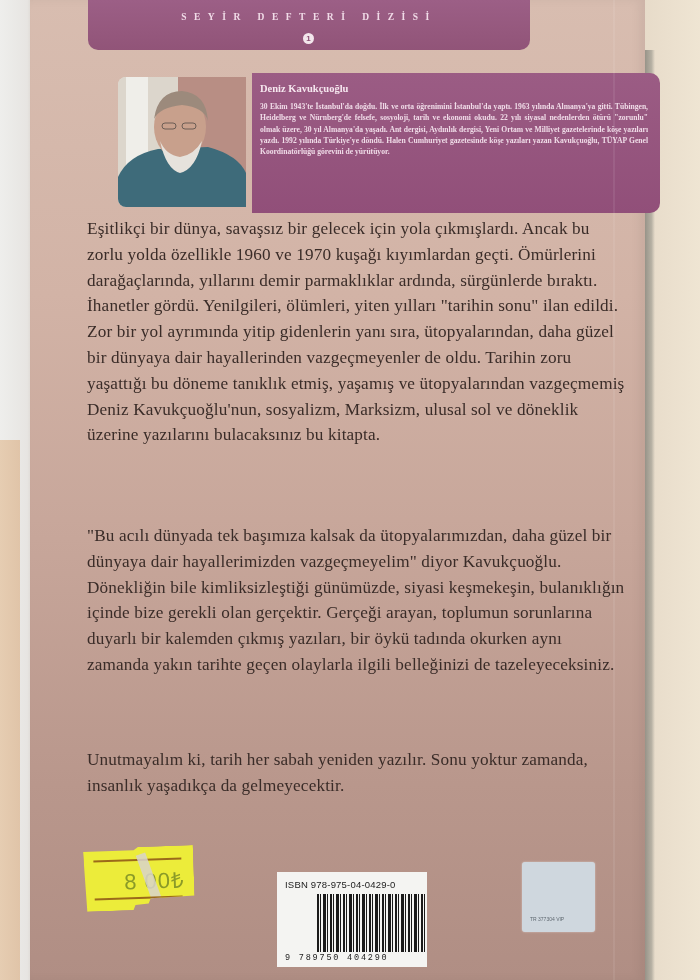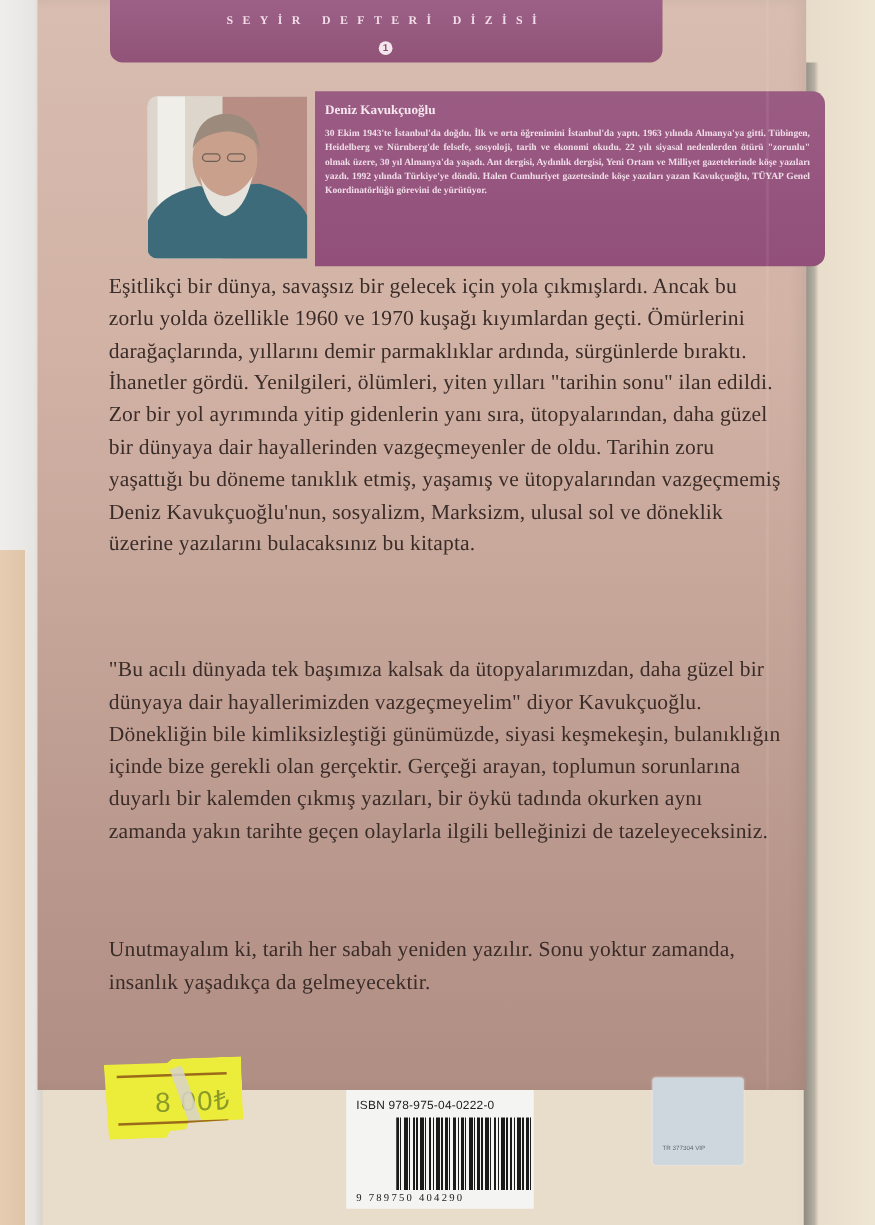--- a/index.html
+++ b/index.html
@@ -18,21 +18,21 @@
     }
     .bg-right {
       position: absolute; right: 0; top: 0; width: 62px; height: 980px;
       background: linear-gradient(to right, #e6dac8, #efe5d3);
     }
     .shadow-right {
       position: absolute; left: 643px; top: 50px; width: 12px; height: 930px;
       background: linear-gradient(to right, #8d8a80, #b6b0a3 70%, rgba(230,220,200,0));
     }
     .book {
-      position: absolute; left: 30px; top: 0; width: 615px; height: 872px;
+      position: absolute; left: 30px; top: 0; width: 615px; height: 980px;
       background: linear-gradient(180deg, #d8bdb0 0%, #d2b3a6 30%, #c7a69a 55%, #b9978c 80%, #b08e84 100%);
       box-shadow: inset -6px 0 10px rgba(0,0,0,0.05);
     }
     .book::after {
       content: ""; position: absolute; right: 30px; top: 0; width: 2px; height: 100%;
       background: rgba(255,255,255,0.08);
     }
     .series-banner {
       position: absolute; left: 58px; top: 0; width: 442px; height: 50px;
       background: linear-gradient(180deg, #9c5f86, #915478);
@@ -101,21 +101,21 @@
       font-family: "Liberation Sans", sans-serif; font-size: 9.5px; color: #222;
       position: absolute; left: 8px; top: 7px; letter-spacing: 0.2px;
     }
     .barcode {
       position: absolute; left: 40px; top: 22px; width: 108px; height: 58px;
       background: repeating-linear-gradient(90deg,
         #1a1a1a 0 2px, #f4f4f2 2px 3px, #1a1a1a 3px 4px, #f4f4f2 4px 6px,
         #1a1a1a 6px 9px, #f4f4f2 9px 10px, #1a1a1a 10px 11px, #f4f4f2 11px 13px);
     }
     .barcode-digits {
-      position: absolute; left: 8px; top: 81px; font-family: Liberation Serif, serif;
+      position: absolute; left: 8px; top: 81px; font-family: Liberation Mono, monospace;
       font-size: 8.5px; color: #222; letter-spacing: 1.8px;
     }
     .security-sticker {
       position: absolute; left: 522px; top: 862px; width: 73px; height: 70px;
       background: #cfd7de; border-radius: 3px;
       box-shadow: 0 0 2px rgba(255,255,255,0.5);
     }
     .security-code {
       position: absolute; left: 8px; top: 54px; font-size: 5px; color: #5f6870;
       font-family: "Liberation Sans", sans-serif;
@@ -168,20 +168,20 @@
 </div>
 
 <div class="price-sticker">
   <div class="line top"></div>
   <div class="price">8 00₺</div>
   <div class="tear"></div>
   <div class="line bottom"></div>
 </div>
 
 <div class="isbn-box">
-  <div class="isbn-label">ISBN 978-975-04-0222-0</div>
+  <div class="isbn-label">ISBN 978-975-04-0429-0</div>
   <div class="barcode"></div>
   <div class="barcode-digits">9 789750 404290</div>
 </div>
 
 <div class="security-sticker">
   <div class="security-code">TR 377304 VIP</div>
 </div>
 
 </body></html>

